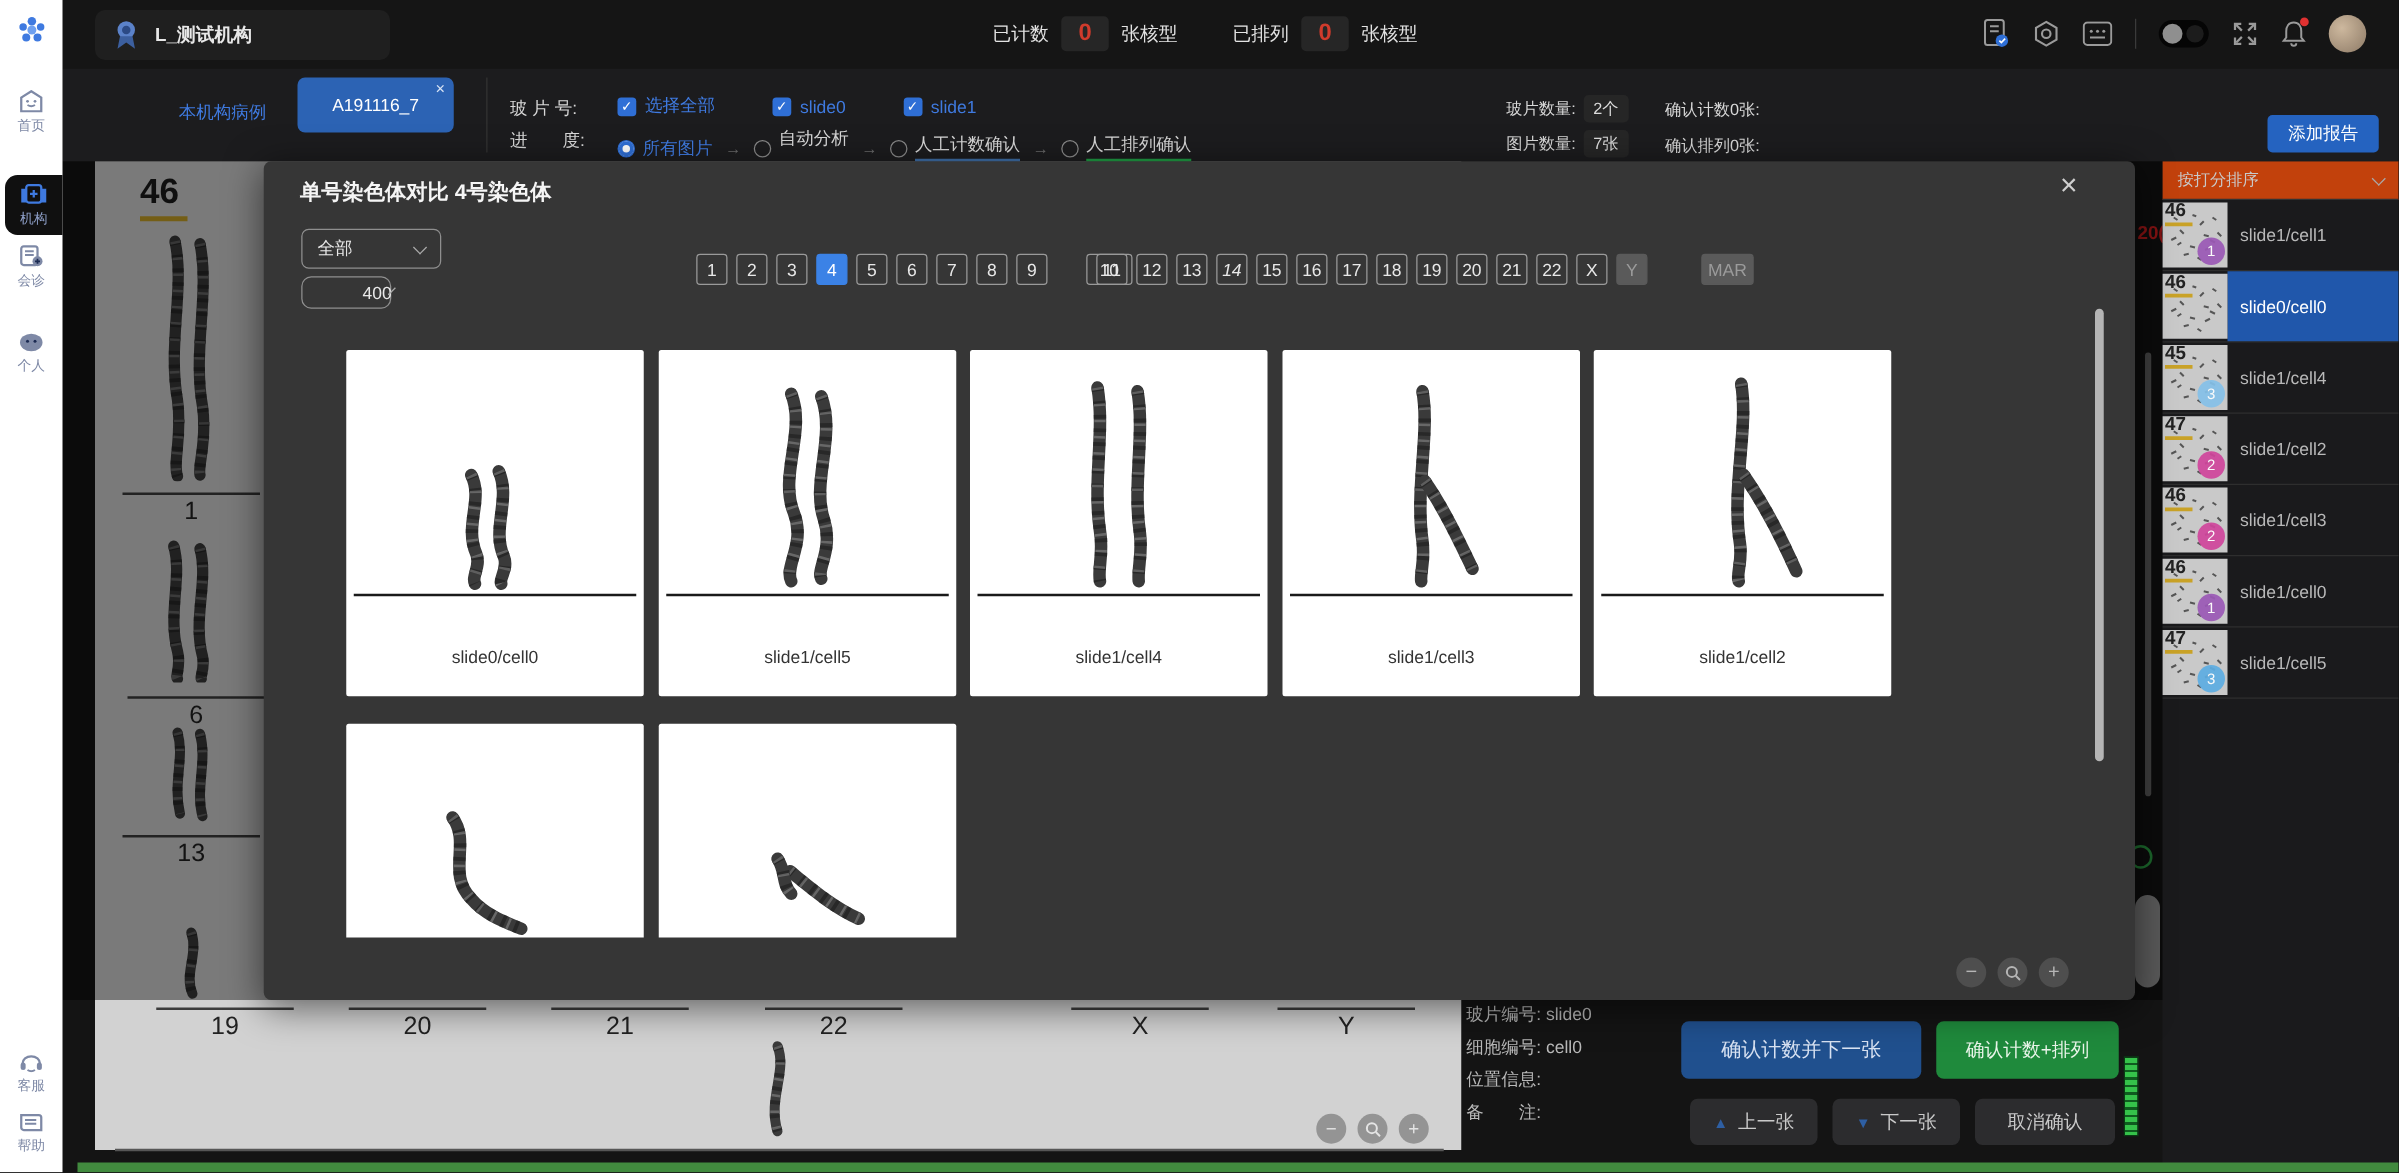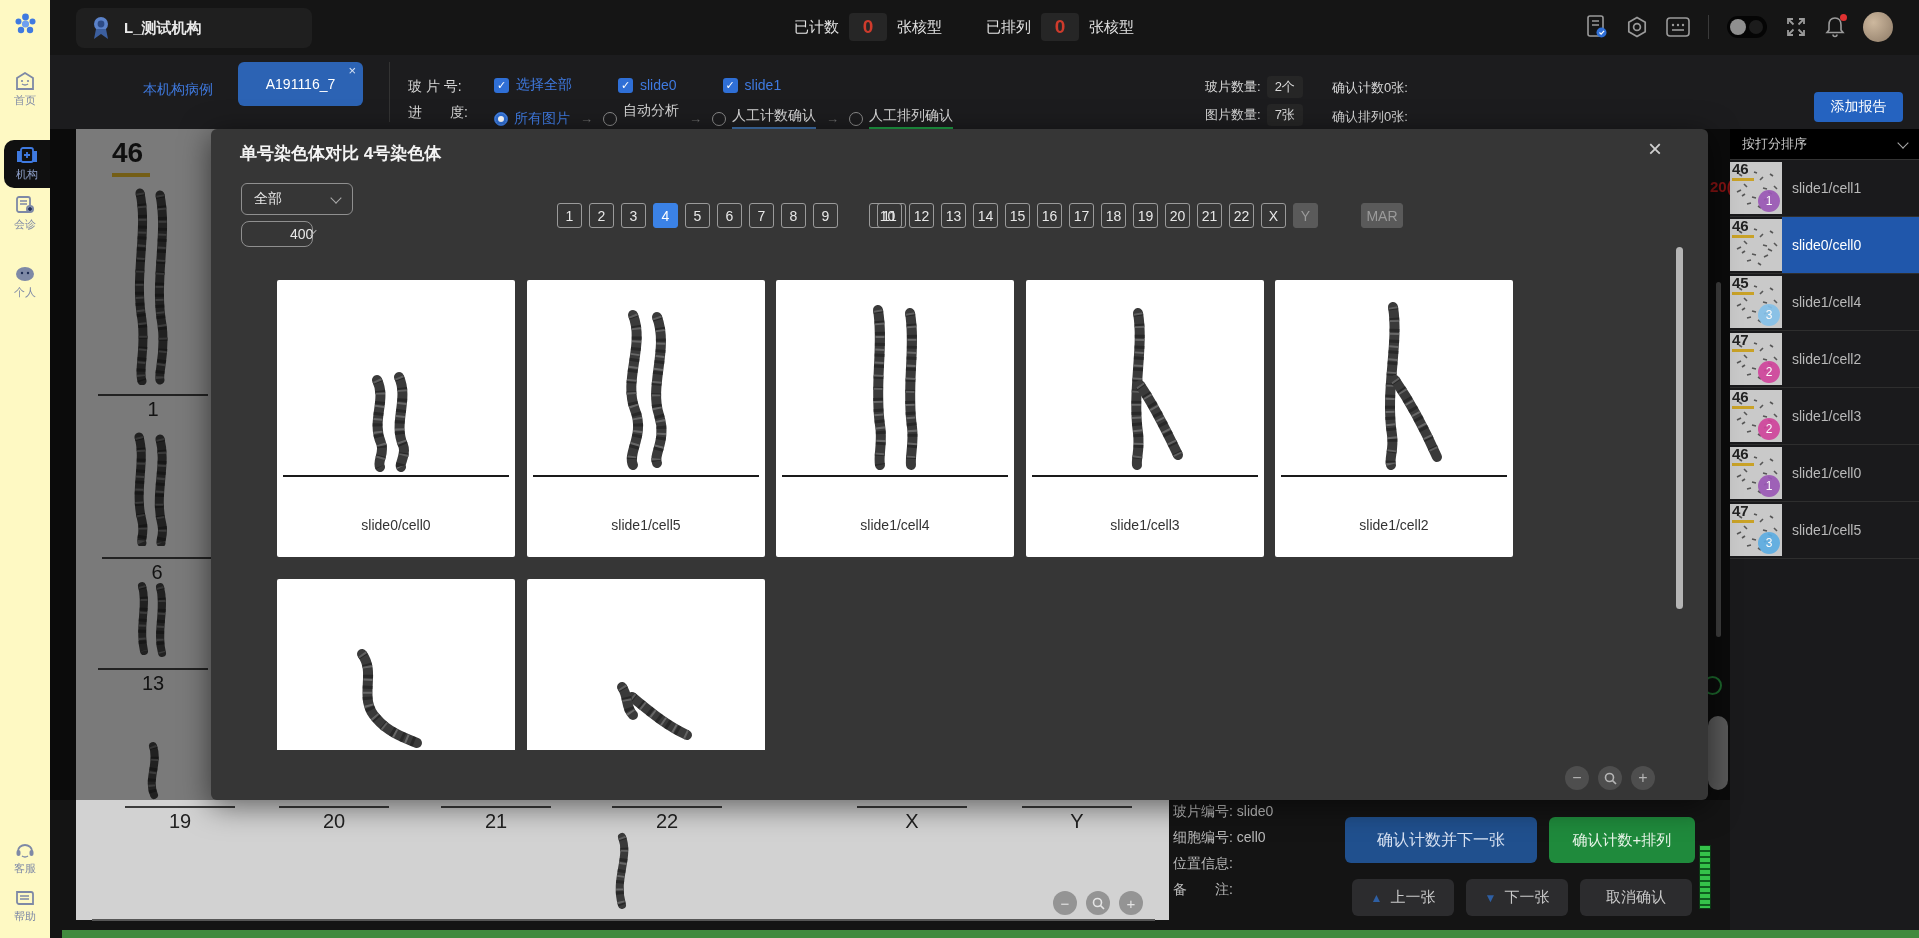--- a/index.html
+++ b/index.html
@@ -1,20 +1,20 @@
 <!DOCTYPE html>
 <html><head>
 <meta charset="utf-8">
 <style>
   html,body{margin:0;padding:0;background:#0d0d0d;}
   #app{position:relative;width:1919px;height:938px;overflow:hidden;
        font-family:"Liberation Sans","DejaVu Sans",sans-serif;background:#141414;}
   .abs{position:absolute;}
   
-  #leftnav{left:0;top:0;width:50px;height:938px;background:#fef9c3;z-index:6;}
+  #leftnav{left:0;top:0;width:50px;height:938px;background:#ffffff;z-index:6;}
   .nav-item{width:50px;text-align:center;color:#7e89a6;font-size:11px;cursor:pointer;}
   .nav-item svg{display:block;margin:0 auto 3px auto;}
   .nav-item.active{background:#101010;border-radius:10px 0 0 10px;margin-left:4px;width:46px;padding:6px 0;}
   .nav-item.active .nav-label{color:#8fa0c9;}
   
   #header{left:50px;top:0;width:1869px;height:55px;background:#151515;z-index:6;}
   #orgpill{left:26px;top:8px;width:236px;height:40px;background:#1f1f1f;border-radius:8px;display:flex;align-items:center;}
   #orgpill .org-name{color:#e8e8e8;font-size:15px;font-weight:bold;margin-left:12px;}
   .counter-group{display:flex;align-items:center;gap:10px;color:#e3e3e3;font-size:15px;}
   .counter-box{min-width:38px;height:28px;background:#262626;border-radius:4px;color:#cf3b2c;
@@ -44,21 +44,21 @@
   .zoombtn.dark{background:#4e4e4e;color:#b5b5b5;font-size:16px;}
   
   .dfield{color:#b9b9b9;font-size:14px;white-space:pre;}
   .btn{display:flex;align-items:center;justify-content:center;border-radius:6px;cursor:pointer;}
   #btn-confirm-next{background:#20508e;color:#d8e2f2;font-size:16px;}
   #btn-confirm-arrange{background:#1f8a3c;color:#eaf5ea;font-size:15px;}
   .btn-dark{background:#2c2c2e;color:#c9c9c9;font-size:15px;gap:8px;}
   .tri{font-size:12px;color:#2e5fa3;}
   
   #celllist{left:1730px;top:129px;width:189px;height:809px;background:#1a1a1c;z-index:3;}
-  #sortbar{height:31px;background:#000000;border-bottom:1px solid #333;display:flex;align-items:center;
+  #sortbar{height:31px;background:#c2410c;border-bottom:1px solid #333;display:flex;align-items:center;
            justify-content:space-between;padding:0 12px 0 12px;color:#c9c9c9;font-size:13px;cursor:pointer;box-sizing:border-box;}
   .cell-item{position:absolute;left:0;width:189px;height:56px;border-bottom:1px solid #2e2e2e;display:flex;cursor:pointer;}
   .cell-thumb{position:relative;width:52px;height:52px;margin-top:2px;background:#c9c9c9;flex:none;}
   .cell-score{position:absolute;left:2px;top:-2px;font-size:15px;font-weight:bold;color:#222;}
   .cell-label-area{flex:1;display:flex;align-items:center;padding-left:10px;color:#b9b9b9;font-size:14px;}
   .cell-item.selected .cell-label-area{background:#2057ab;color:#fff;}
   .cell-badge{position:absolute;right:2px;bottom:2px;width:22px;height:22px;border-radius:50%;
               color:#fff;font-size:12px;display:flex;align-items:center;justify-content:center;opacity:.92;}
   
   #overlay{left:50px;top:129px;width:1680px;height:671px;background:rgba(0,0,0,.42);z-index:5;}
@@ -308,21 +308,21 @@
         <div class="chrom-btn active" style="left: 442px; width: 25px;">4</div>
         <div class="chrom-btn" style="left: 474px; width: 25px;">5</div>
         <div class="chrom-btn" style="left: 506px; width: 25px;">6</div>
         <div class="chrom-btn" style="left: 538px; width: 25px;">7</div>
         <div class="chrom-btn" style="left: 570px; width: 25px;">8</div>
         <div class="chrom-btn" style="left: 602px; width: 25px;">9</div>
         <div class="chrom-btn" style="left: 634px; width: 37px; margin-left: 24px;">10</div>
         <div class="chrom-btn" style="left: 666px; width: 25px;">11</div>
         <div class="chrom-btn" style="left: 698px; width: 25px;">12</div>
         <div class="chrom-btn" style="left: 730px; width: 25px;">13</div>
-        <div class="chrom-btn" style="left: 762px; width: 25px;">14</div>
+        <div class="chrom-btn" style="left: 762px; width: 25px; font-style: italic;">14</div>
         <div class="chrom-btn" style="left: 794px; width: 25px;">15</div>
         <div class="chrom-btn" style="left: 826px; width: 25px;">16</div>
         <div class="chrom-btn" style="left: 858px; width: 25px;">17</div>
         <div class="chrom-btn" style="left: 890px; width: 25px;">18</div>
         <div class="chrom-btn" style="left: 922px; width: 25px;">19</div>
         <div class="chrom-btn" style="left: 954px; width: 25px;">20</div>
         <div class="chrom-btn" style="left: 986px; width: 25px;">21</div>
         <div class="chrom-btn" style="left: 1018px; width: 25px;">22</div>
         <div class="chrom-btn" style="left: 1050px; width: 25px;">X</div>
         <div class="chrom-btn disabled" style="left: 1082px; width: 25px;">Y</div>

